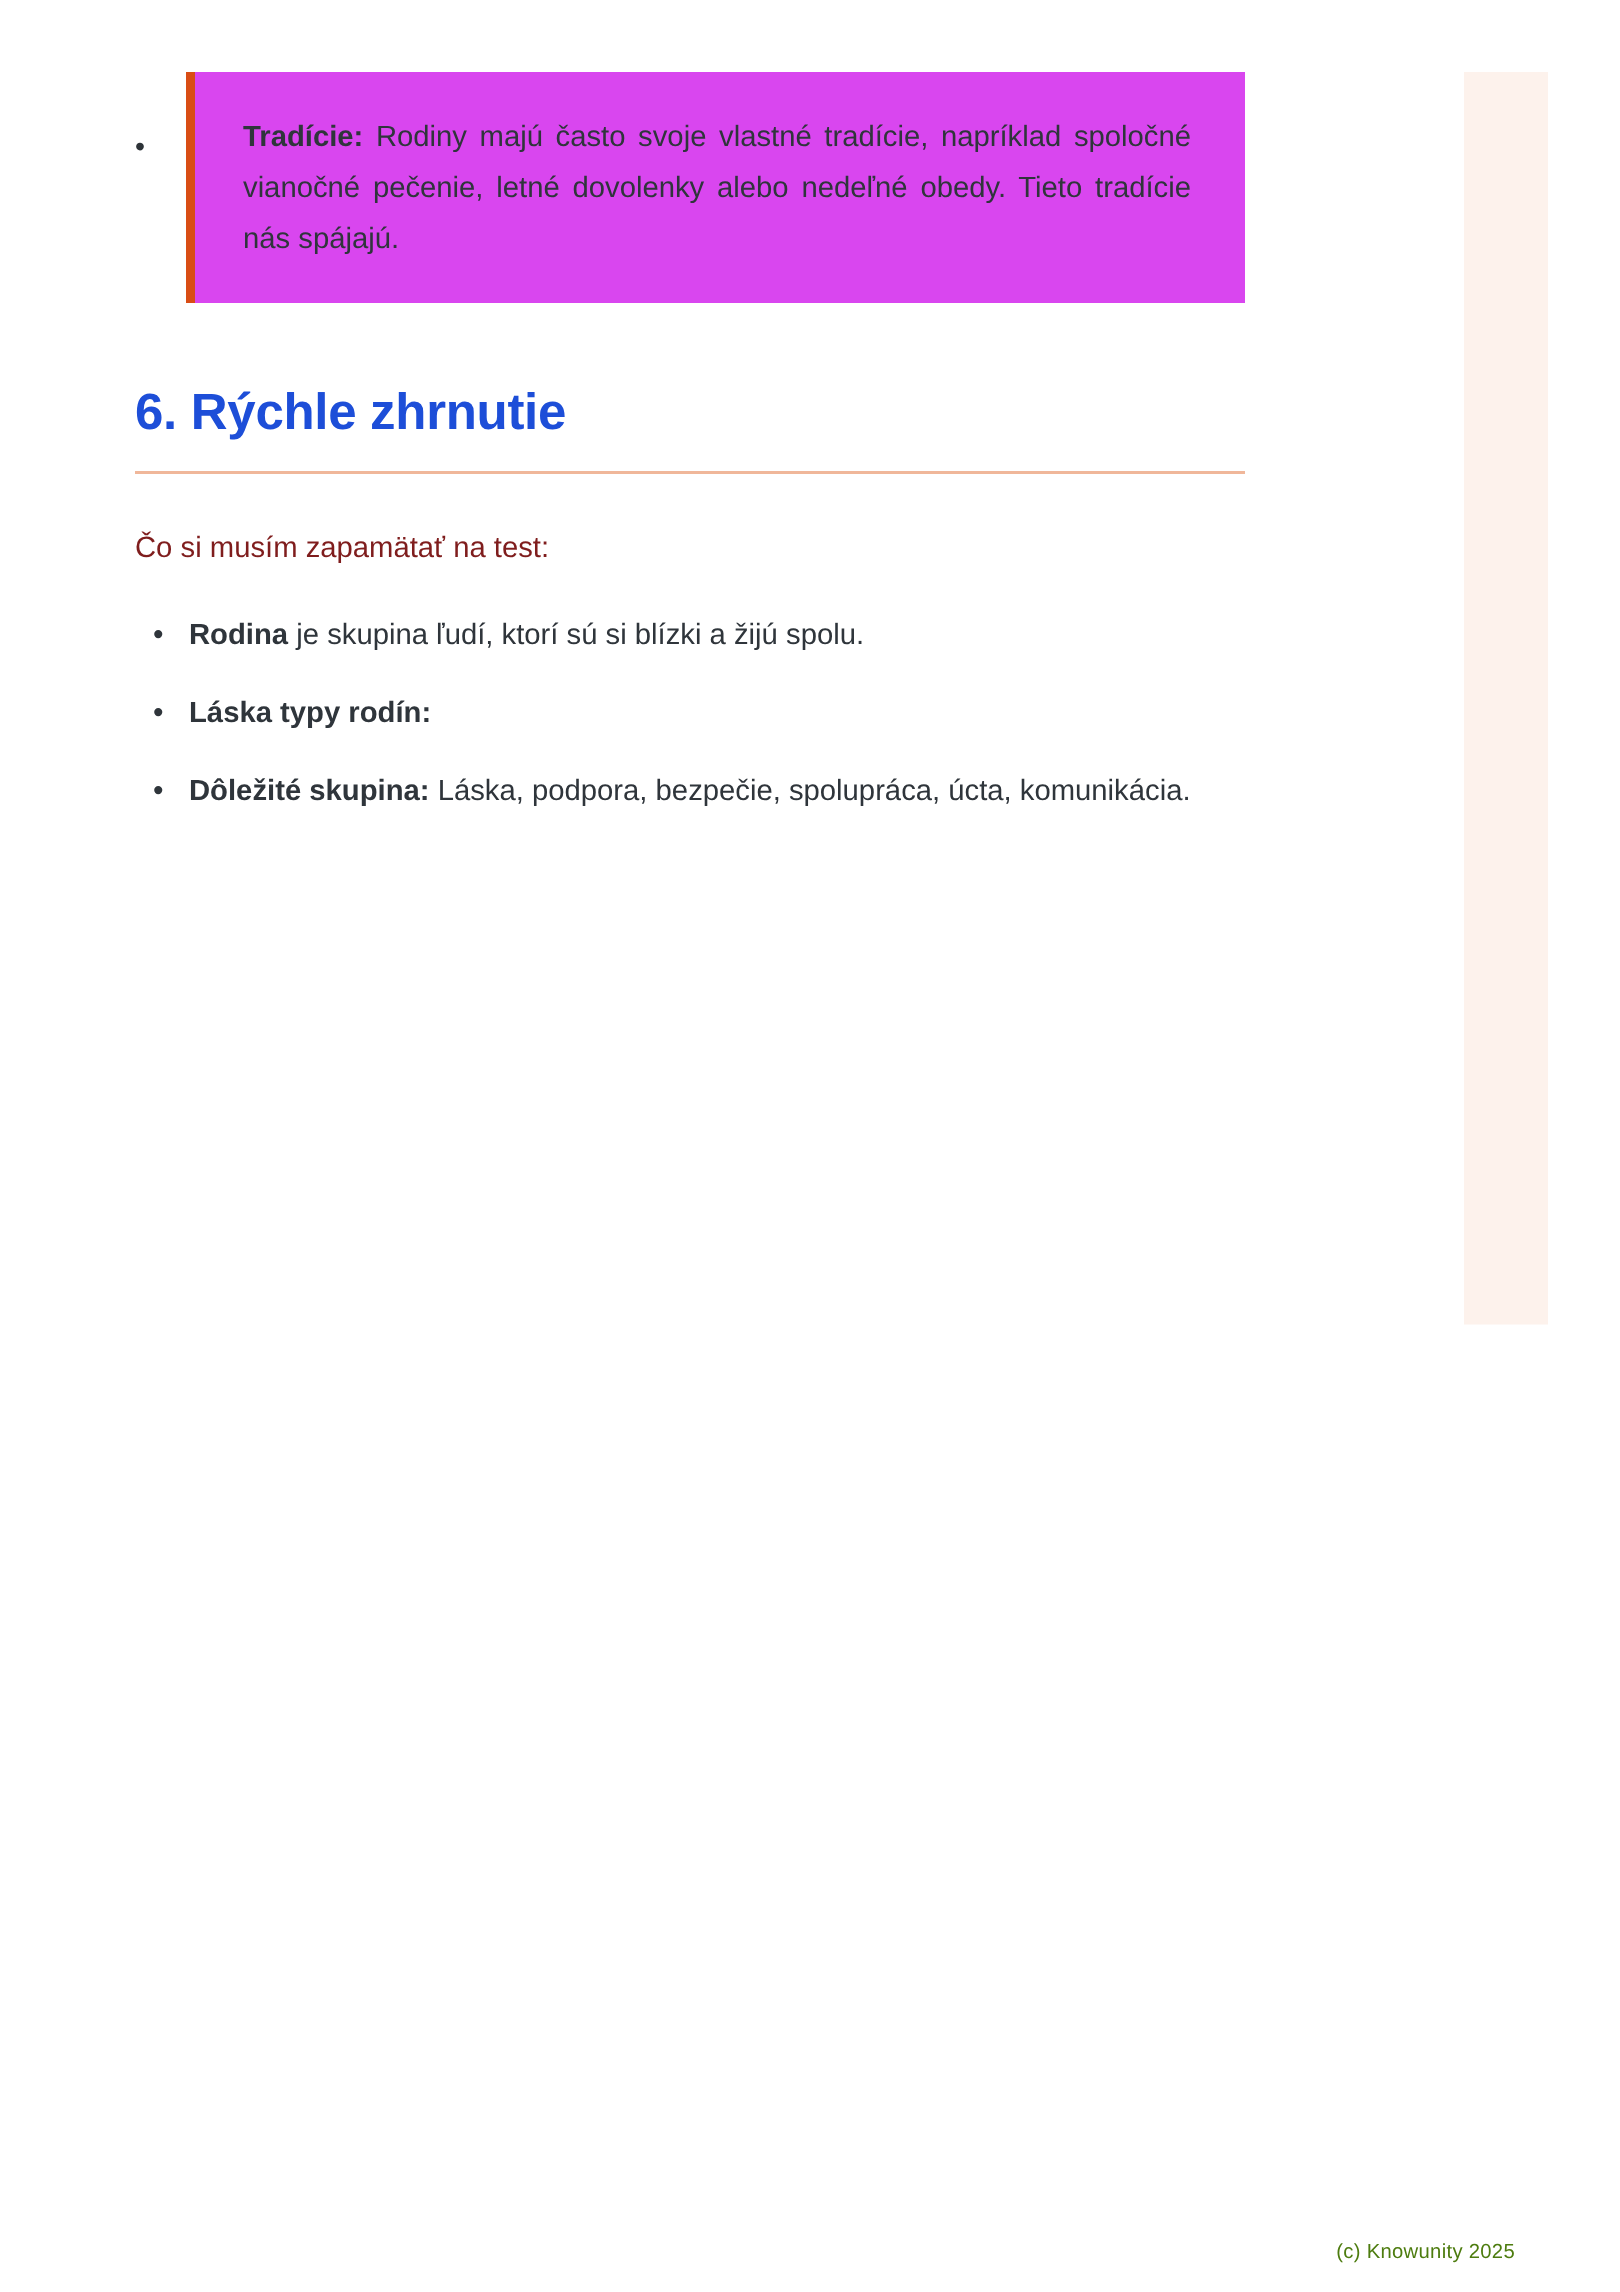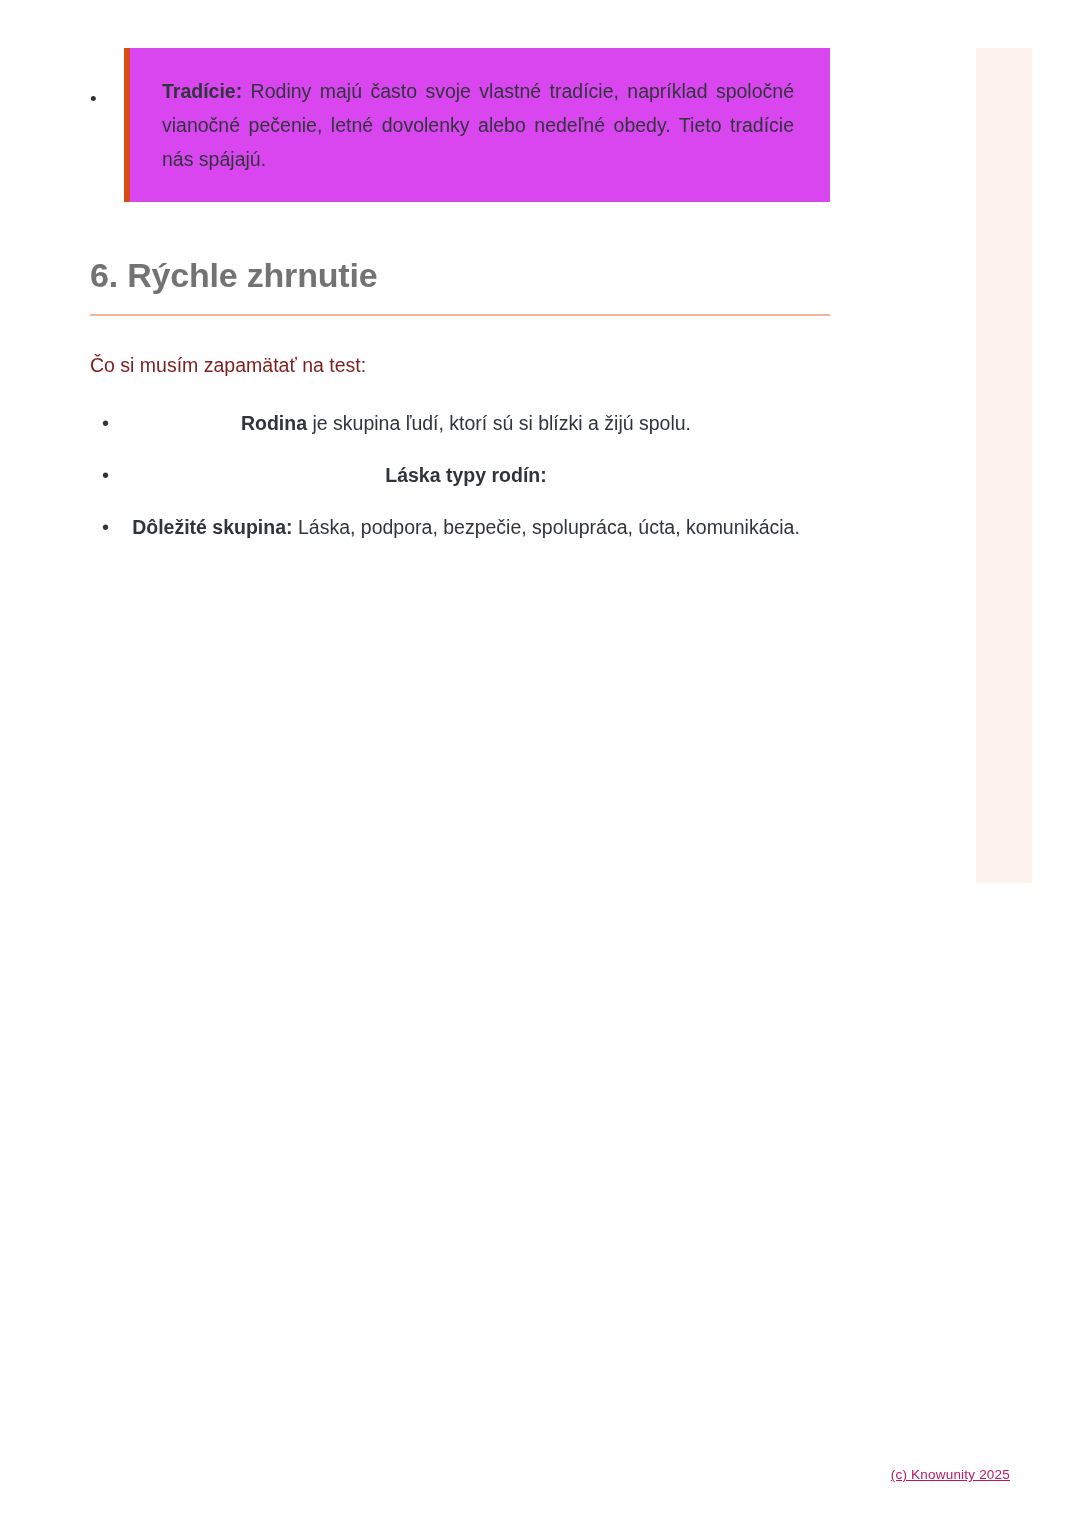--- a/index.html
+++ b/index.html
@@ -67,21 +67,21 @@
     text-align: justify;
     color: #2f353b;
   }
   .callout strong { font-weight: 700; }
 
   
   h2.section-title {
     font-size: 34px;
     line-height: 42px;
     font-weight: 700;
-    color: #737373;
+    color: #1d4ed8;
     margin: 0 0 18px 0;
     letter-spacing: -0.2px;
   }
   .rule {
     height: 2px;
     background: #f0b79a;
     width: 740px;
     margin: 0 0 34px 0;
   }
 
@@ -90,21 +90,20 @@
     line-height: 30px;
     margin: 0 0 26px 0;
     color: #7f1d1d;
   }
 
   
   ul.main-list {
     list-style: none;
     margin: 0;
     padding: 0;
-    text-align: center;
   }
   ul.main-list > li {
     position: relative;
     padding-left: 36px;
     font-size: 19.5px;
     line-height: 34px;
     color: #2f353b;
     margin-bottom: 18px;
     max-width: 680px;
   }
@@ -137,25 +136,24 @@
     top: 0;
     font-size: 18px;
     color: #2f353b;
   }
   b, strong { font-weight: 700; }
 
   
   .footer {
     position: absolute;
     right: 70px;
-    bottom: 46px;
+    bottom: 20px;
     font-size: 13.5px;
-    color: #be185d;
+    color: #4d7c0f;
     letter-spacing: 0.2px;
-    text-decoration: underline;
   }
 </style>
 </head>
 <body>
 
 <div class="right-strip"></div>
 
 <div class="page">
 
   <div class="callout-row">

